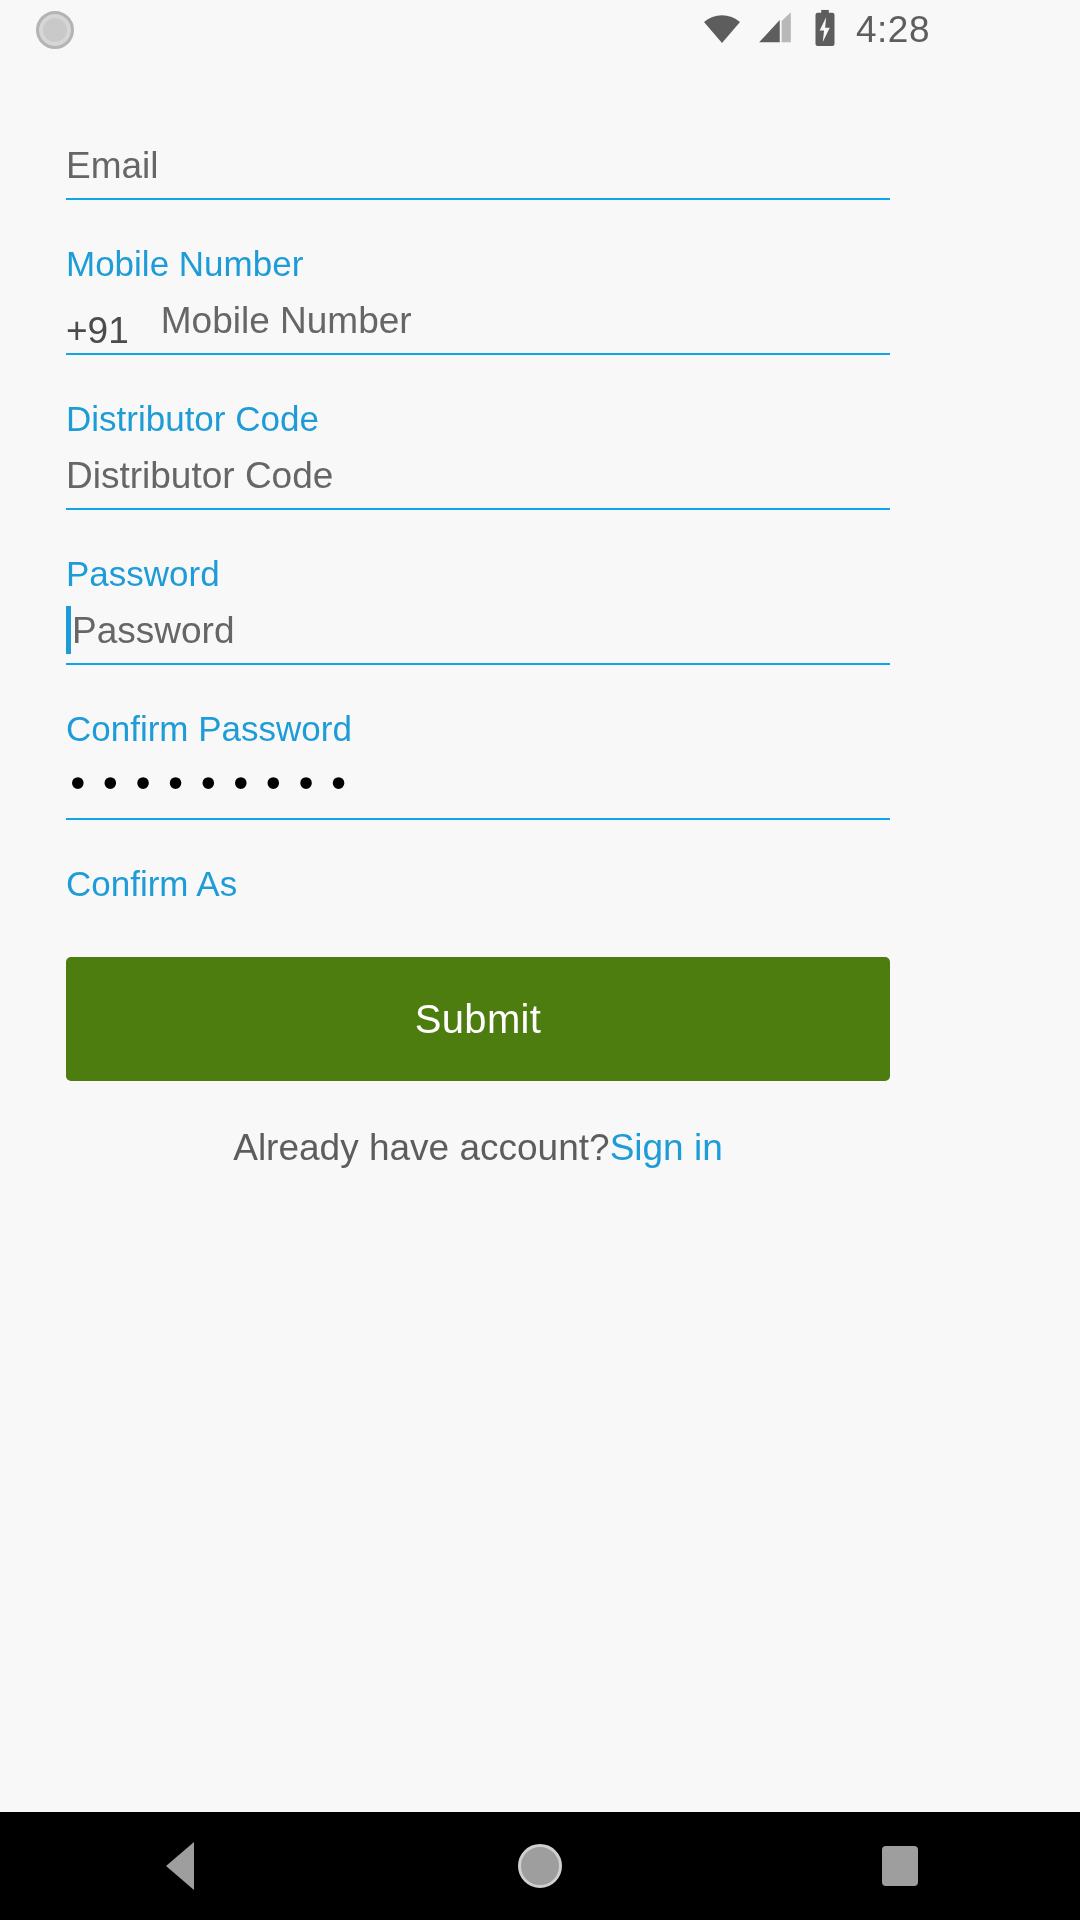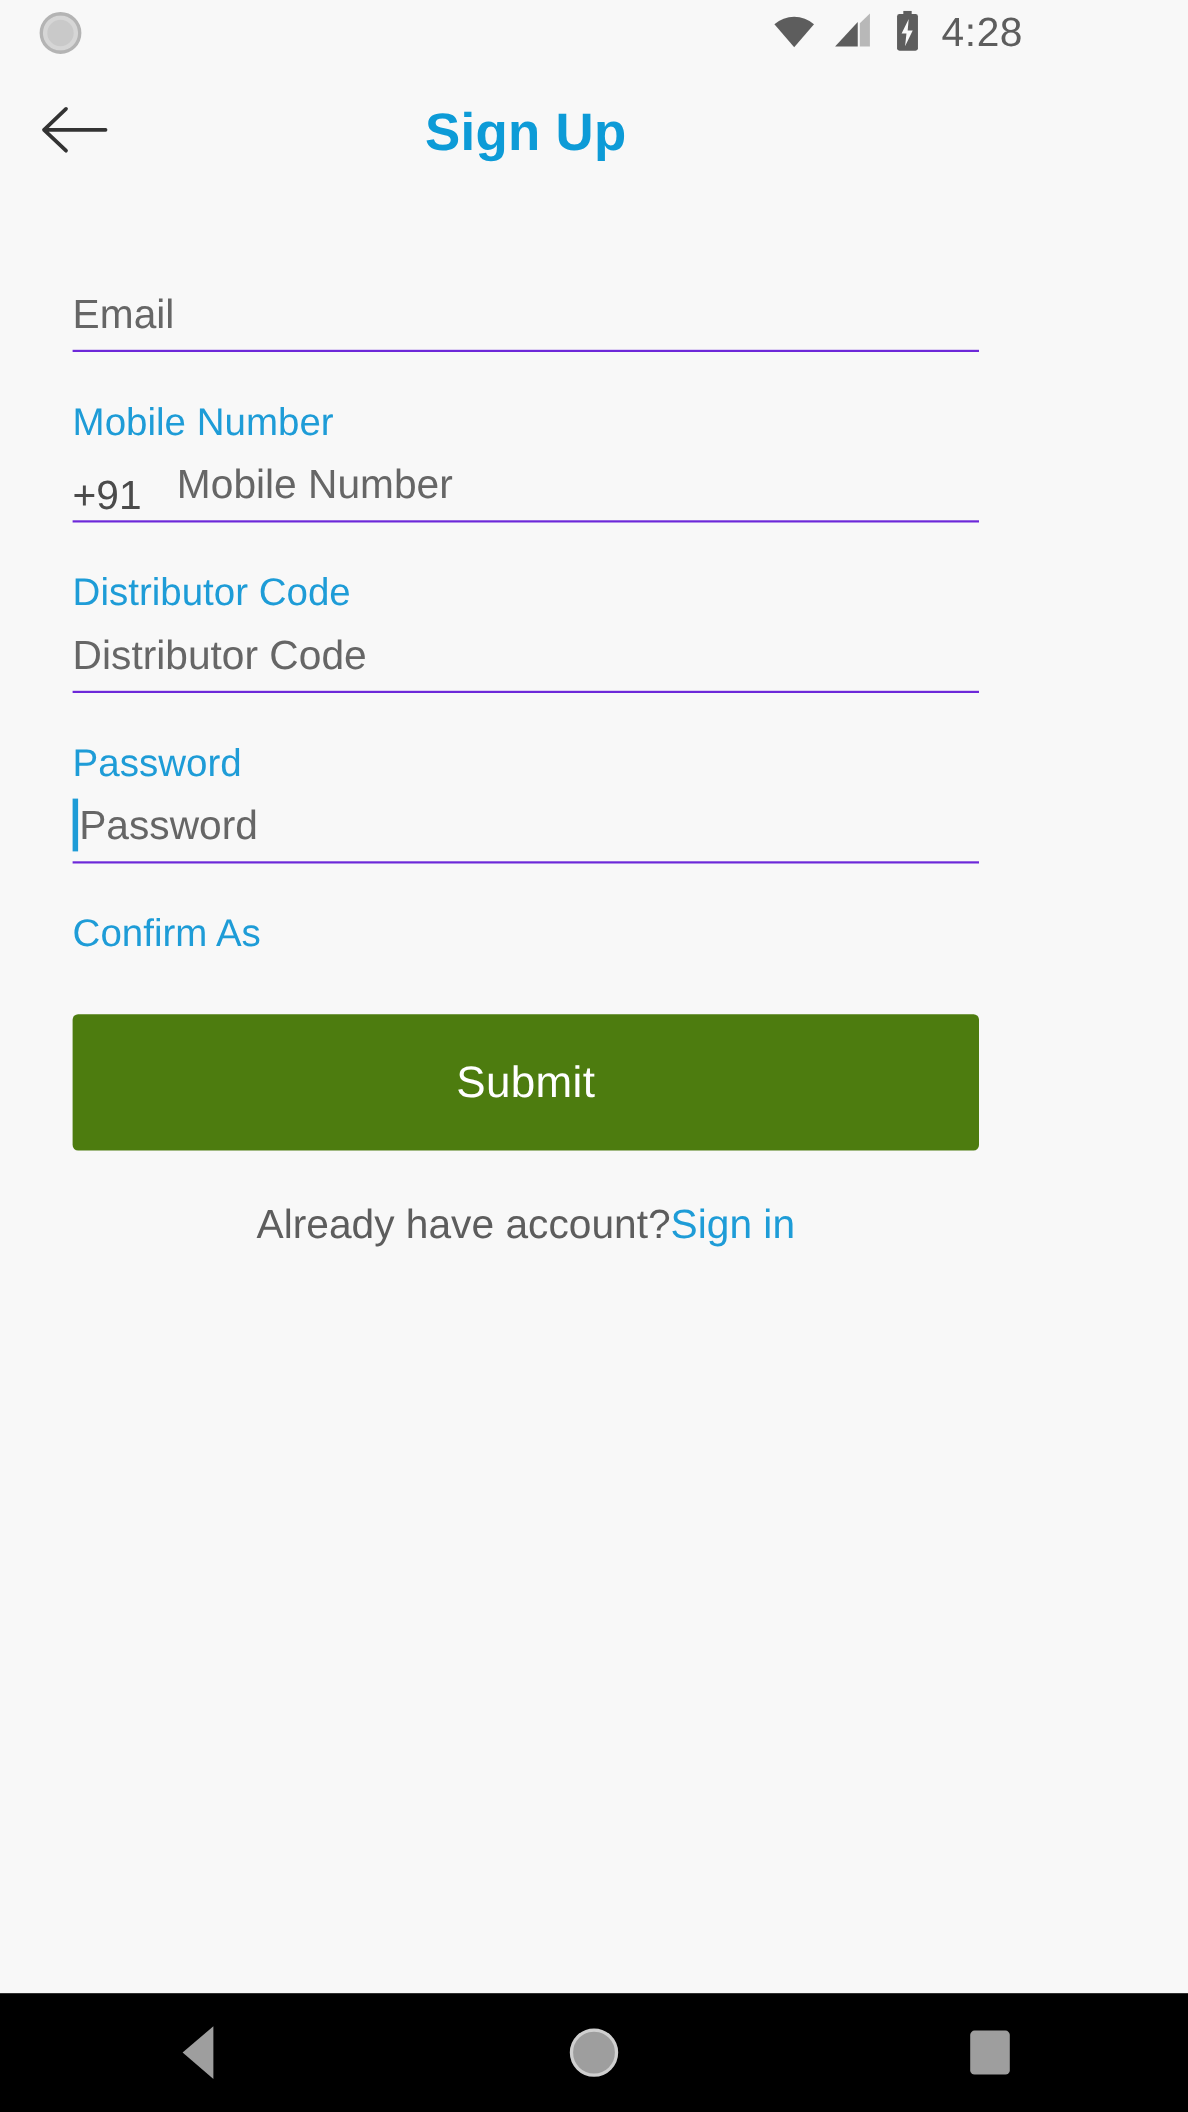--- a/index.html
+++ b/index.html
@@ -99,21 +99,21 @@
     color:#1e9cd7;
     line-height:1;
     padding-top:46px;
     padding-bottom:0;
   }
 
   .field-input-row {
     display:flex;
     align-items:flex-end;
     height:74px;
-    border-bottom:2px solid #6d28d9;
+    border-bottom:2px solid #0ea5e9;
   }
   .prefix {
     font-size:37px;
     color:#4b4b4b;
     line-height:1;
     padding-bottom:4px;
     padding-right:32px;
     white-space:nowrap;
   }
   .placeholder {
@@ -272,30 +272,20 @@
         <svg width="34" height="38" viewBox="0 0 16 24">
           <rect x="5.6" y="0.6" width="4.8" height="2" fill="#5d5d5d"></rect>
           <rect x="2" y="2.4" width="12" height="21" rx="1.4" fill="#5d5d5d"></rect>
           <path fill="#f8f8f8" d="M8.7 5.2 L4.6 13.6 L7.4 13.6 L6.6 20.8 L11 11.8 L8.1 11.8 Z"></path>
         </svg>
       </span>
       <span class="status-time">4:28</span>
     </div>
   </div>
 
-  <div class="app-bar">
-    <div class="back-btn">
-      <span>
-        <svg width="62" height="46" viewBox="0 0 62 46">
-          <path d="M4 23 L60 23 M4 23 L24 4 M4 23 L24 42" stroke="#333333" stroke-width="3.4" fill="none" stroke-linecap="round" stroke-linejoin="round"></path>
-        </svg>
-      </span>
-    </div>
-    <div class="app-title">Sign Up</div>
-  </div>
 
   <div class="form">
 
     <div class="field field-email">
       <div class="field-input-row">
         <span class="placeholder">Email</span>
       </div>
     </div>
 
     <div class="field">
@@ -314,20 +304,26 @@
     </div>
 
     <div class="field">
       <div class="field-label">Password</div>
       <div class="field-input-row">
         <span class="caret"></span>
         <span class="placeholder">Password</span>
       </div>
     </div>
 
+    <div class="field">
+      <div class="field-label">Confirm Password</div>
+      <div class="field-input-row">
+        <span class="dots">•••••••••</span>
+      </div>
+    </div>
 
     <div class="field">
       <div class="field-label">Confirm As</div>
     </div>
 
     <button class="submit-btn">Submit</button>
 
     <div class="signin-row">
       <span class="signin-text">Already have account?</span><span class="signin-link">Sign in</span>
     </div>

